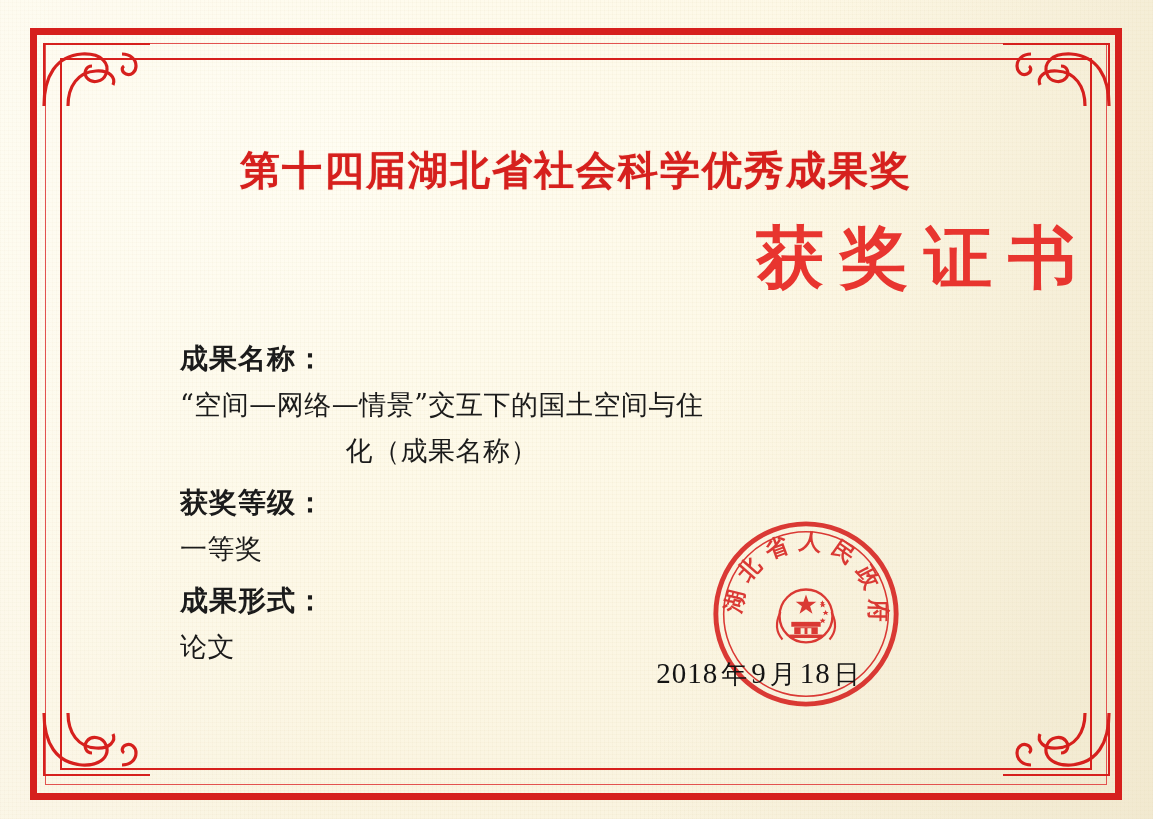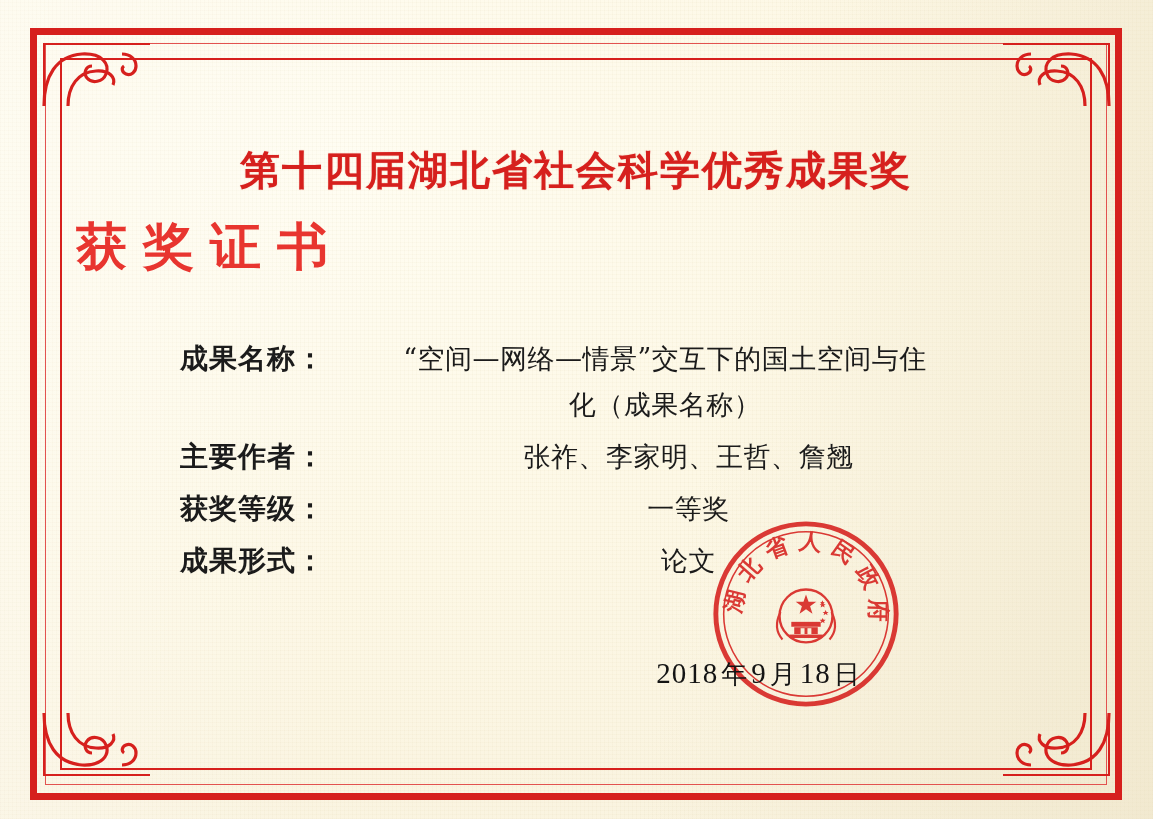--- a/index.html
+++ b/index.html
@@ -98,40 +98,41 @@
     font-weight: bold;
     letter-spacing: 2px;
     color: #d6201d;
     font-family: "DejaVu Serif", "Liberation Serif", serif;
     text-shadow: 0 0 1px rgba(214,32,29,0.5);
   }
   .title-sub {
     position: absolute;
     top: 155px;
     left: 0; right: 0;
-    text-align: left;
-    font-size: 51px;
+    text-align: right;
+    font-size: 68px;
     font-weight: bold;
     letter-spacing: 16px;
     text-indent: 16px;
     color: #e8352f;
     font-family: "DejaVu Serif", "Liberation Serif", serif;
   }
 
   .fields {
     position: absolute;
     top: 278px;
     left: 120px;
     right: 40px;
     color: #1b1b1b;
   }
   .field-row {
     display: flex;
     align-items: flex-start;
     margin-bottom: 6px;
+    flex-direction: column;
   }
   .field-label {
     flex: 0 0 auto;
     font-size: 28px;
     font-weight: bold;
     line-height: 46px;
     letter-spacing: 1px;
     white-space: nowrap;
     font-family: "DejaVu Serif", "Liberation Serif", serif;
   }
@@ -242,24 +243,20 @@
     <div class="fields">
 
       <div class="field-row">
         <div class="field-label">成果名称：</div>
         <div class="field-value multi">
           <span class="cont-line">“空间—网络—情景”交互下的国土空间与住</span>
           <span class="cont-line">化（成果名称）</span>
         </div>
       </div>
 
-      <div class="field-row">
-        <div class="field-label">主要作者：</div>
-        <div class="field-value">张祚、李家明、王哲、詹翘</div>
-      </div>
 
       <div class="field-row">
         <div class="field-label">获奖等级：</div>
         <div class="field-value">一等奖</div>
       </div>
 
       <div class="field-row">
         <div class="field-label">成果形式：</div>
         <div class="field-value">论文</div>
       </div>

